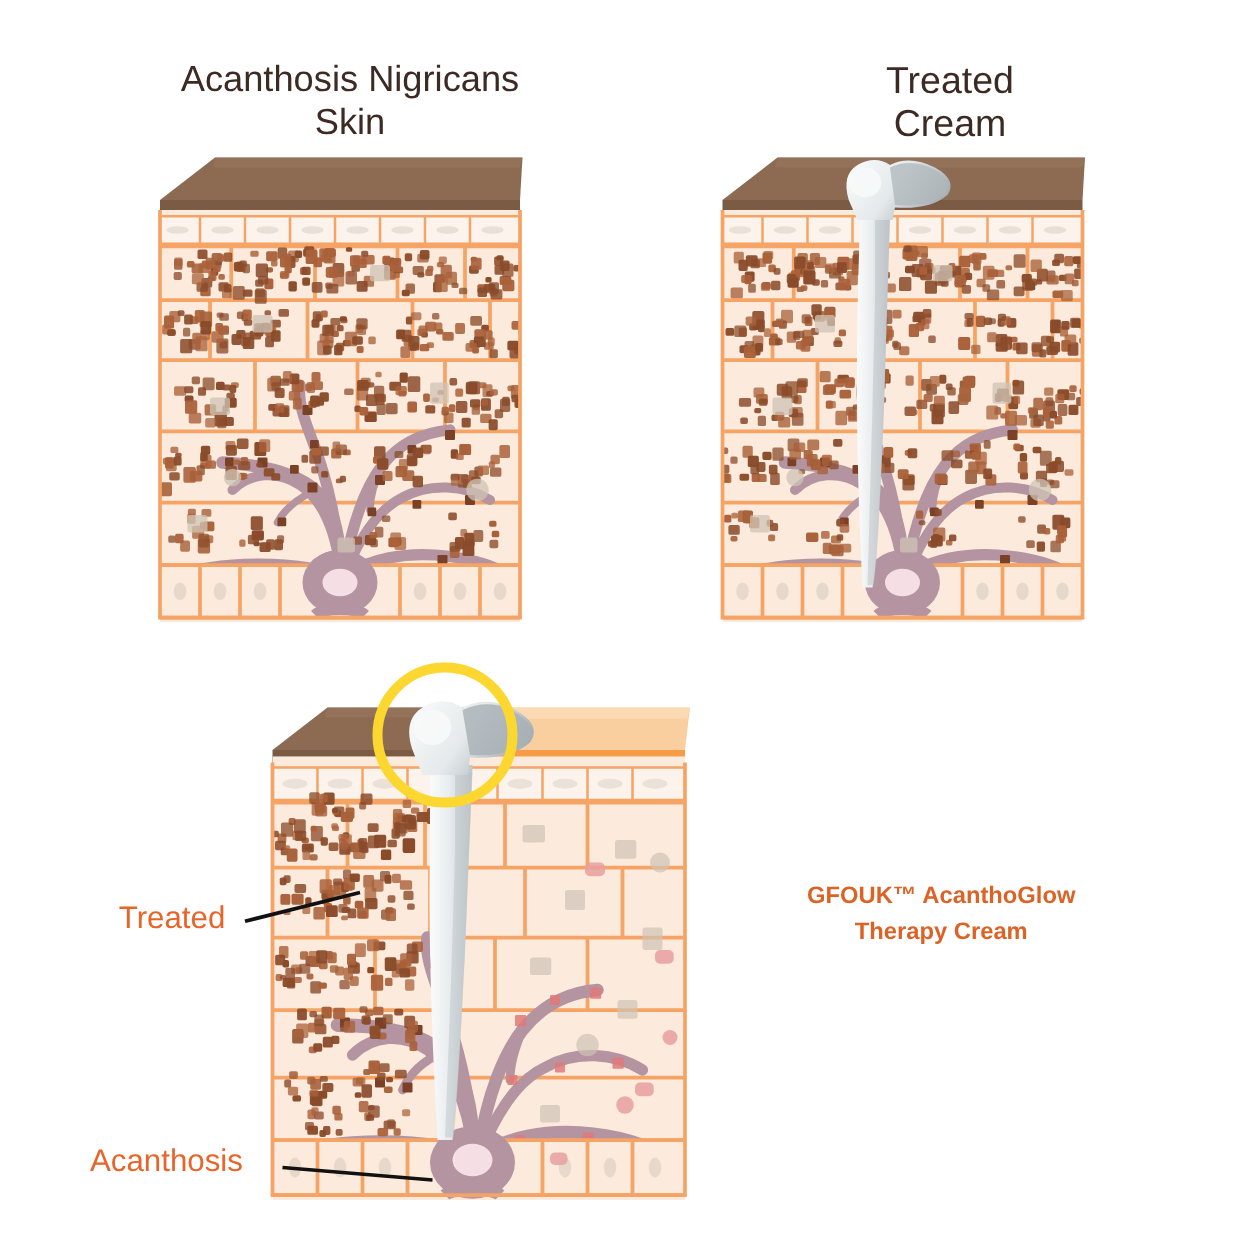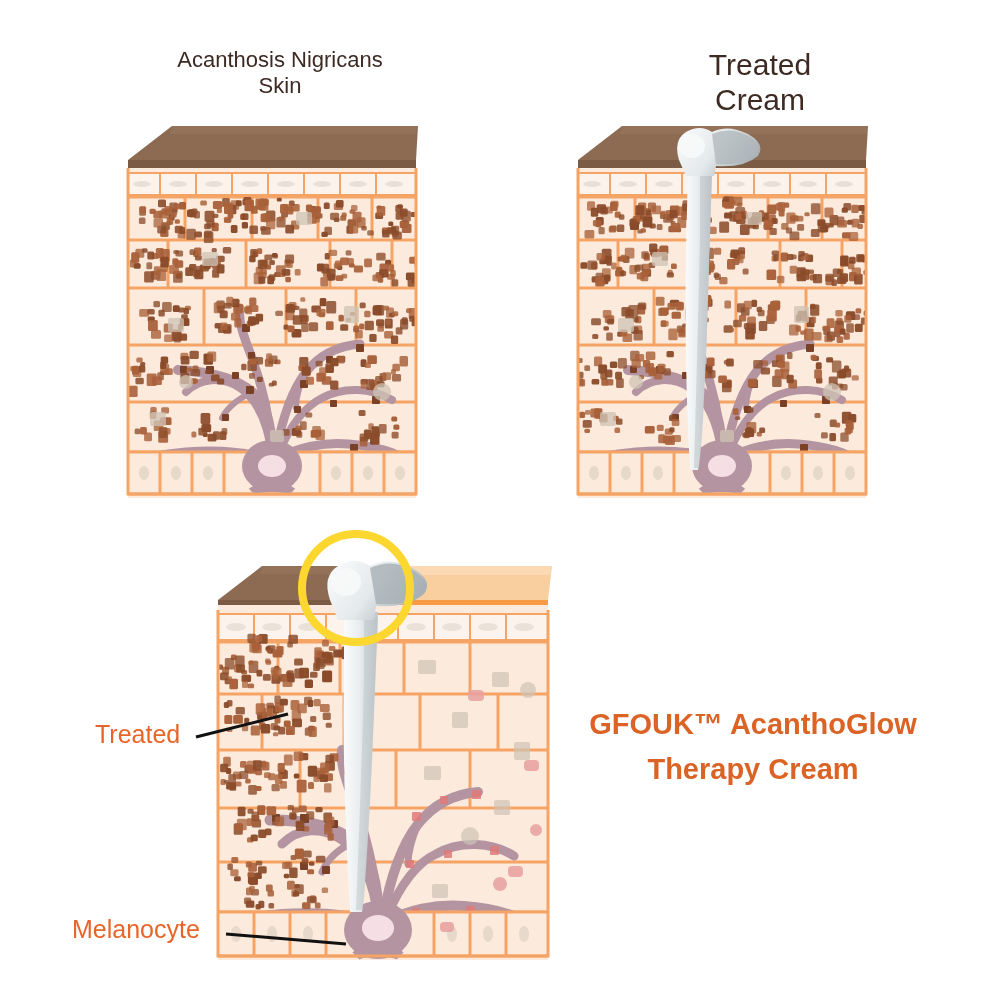--- a/index.html
+++ b/index.html
@@ -9,27 +9,27 @@
     overflow:hidden;position:relative;
   }
   #stage{position:absolute;left:0;top:0;width:1000px;height:1000px;}
 
   .panel-title{
     position:absolute;text-align:center;
     color:#3d2a22;font-weight:400;
     font-family:"Liberation Sans", sans-serif;
     line-height:1.18;white-space:pre-line;
   }
-  #title-left{left:105px;top:47px;width:350px;font-size:22px;}
+  #title-left{left:105px;top:47px;width:350px;font-size:29px;}
   #title-right{left:600px;top:47px;width:320px;font-size:30px;}
 
   #brand{
     position:absolute;left:548px;top:702px;width:410px;
     text-align:center;color:#DB6326;font-weight:bold;
-    font-size:29px;line-height:1.55;white-space:pre-line;
+    font-size:19px;line-height:1.55;white-space:pre-line;
     font-family:"Liberation Sans", sans-serif;
   }
 
   .callout-label{
     position:absolute;color:#E8652A;font-size:25px;
     font-family:"Liberation Sans", sans-serif;white-space:nowrap;
   }
   #label-melanin{left:95px;top:720px;}
   #label-melanocyte{left:72px;top:915px;}
 
@@ -44,21 +44,21 @@
 Skin</div>
 
   <div class="panel-title" id="title-right">Treated
 Cream</div>
 
   <div id="brand">GFOUK™ AcanthoGlow
 Therapy Cream</div>
 
   <div class="callout-label" id="label-melanin">Treated</div>
 
-  <div class="callout-label" id="label-melanocyte">Melanocyte</div>
+  <div class="callout-label" id="label-melanocyte">Acanthosis</div>
 
   <svg id="art" width="1000" height="1000" viewBox="0 0 1000 1000">
     <defs>
       <linearGradient id="creamG" x1="0" y1="0" x2="1" y2="0">
         <stop offset="0%" stop-color="#FAFBFB"></stop>
         <stop offset="45%" stop-color="#E9EDEF"></stop>
         <stop offset="100%" stop-color="#BFC6CA"></stop>
       </linearGradient>
       <linearGradient id="creamBlob" x1="0" y1="0" x2="1" y2="0.4">
         <stop offset="0%" stop-color="#FBFCFC"></stop>

